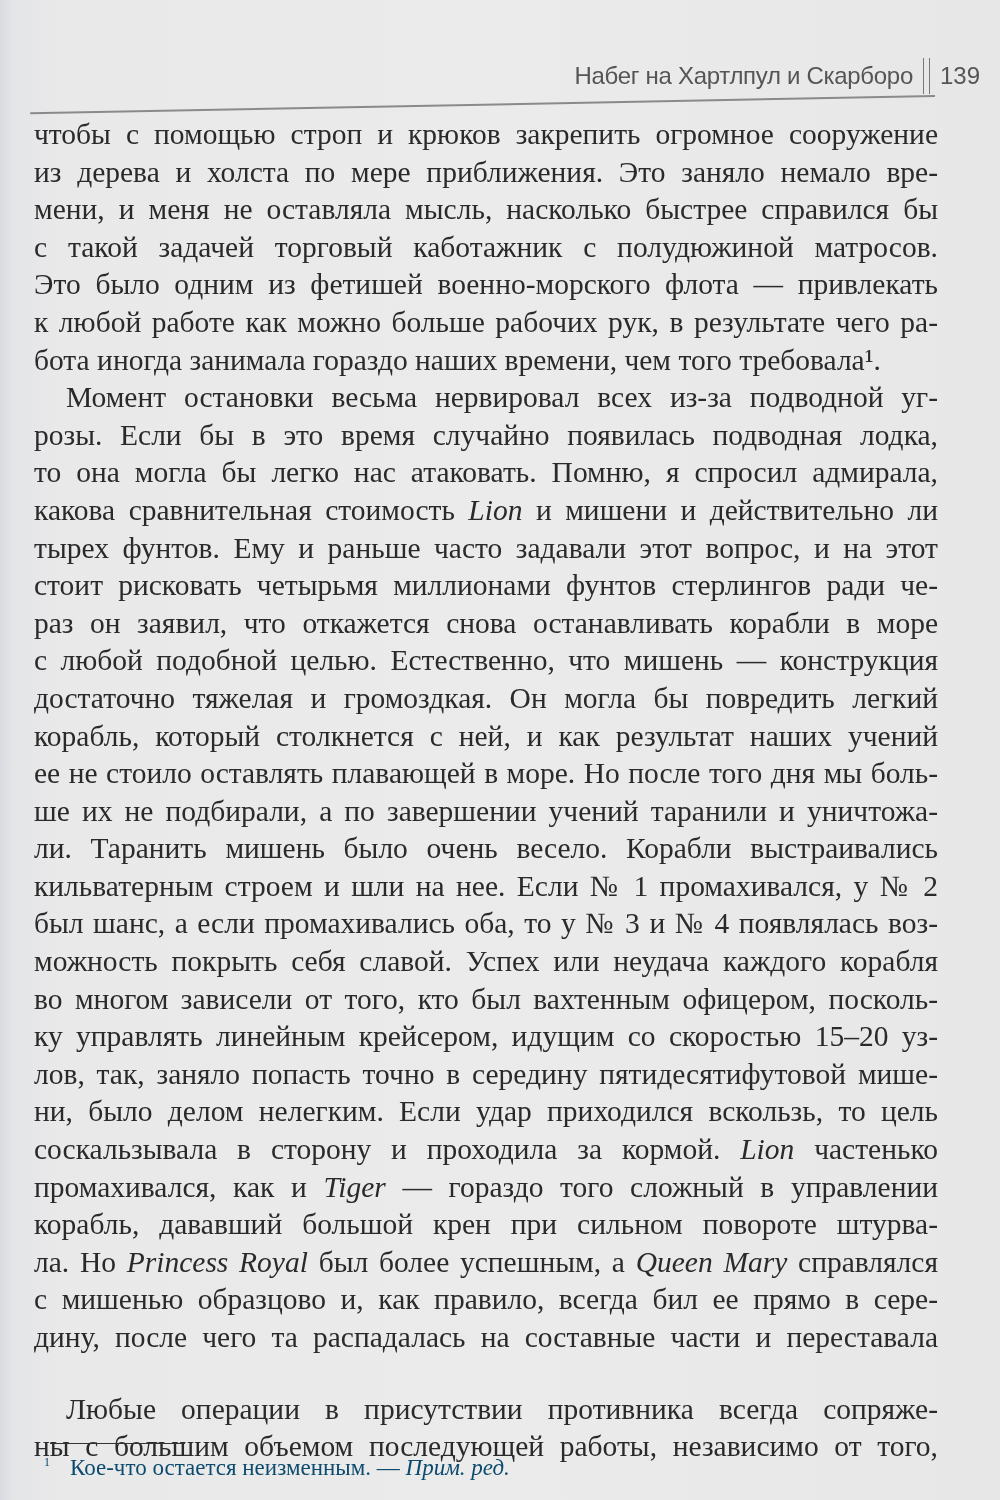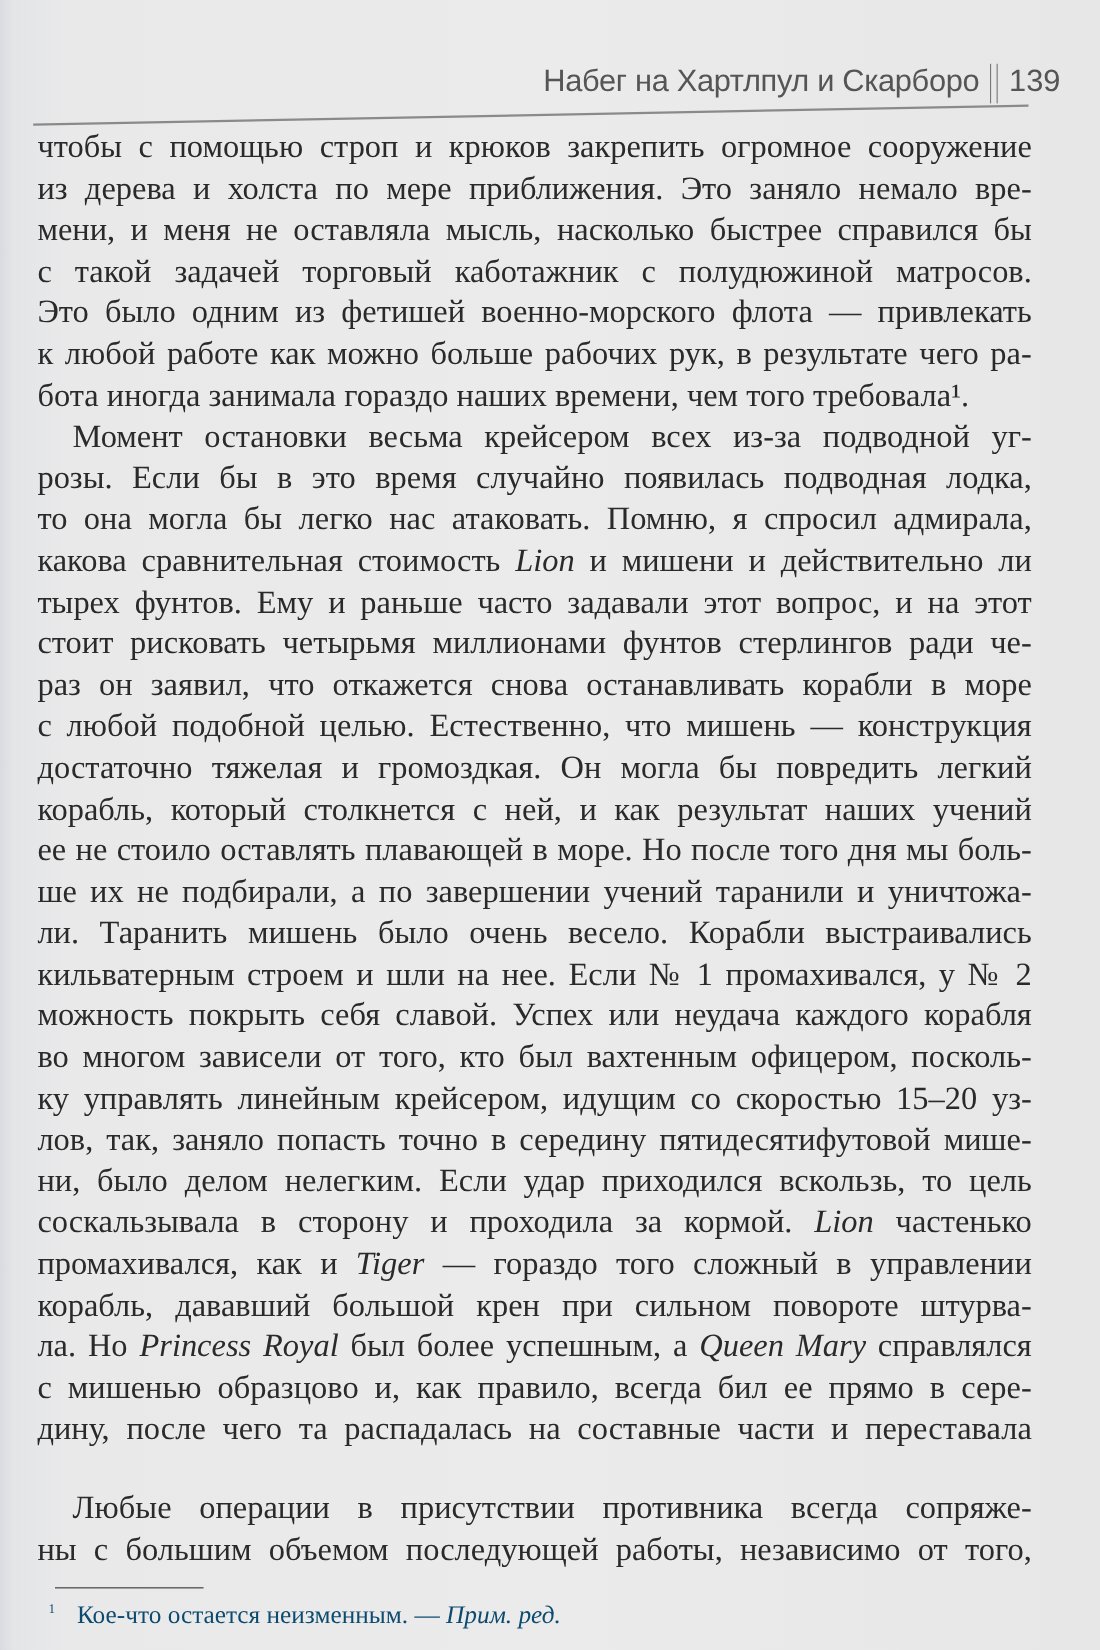--- a/index.html
+++ b/index.html
@@ -4,24 +4,24 @@
 <style>
   html, body { margin: 0; padding: 0; }
   body {
     width: 1000px; height: 1500px; overflow: hidden;
     background: linear-gradient(90deg, #d9dbe0 0px, #e4e5e7 12px, #e9e9ea 60px, #ebebeb 500px, #e7e7e7 1000px);
     position: relative;
     font-family: "Liberation Serif", serif;
     color: #2a2a2a;
   }
   .running-head {
-    position: absolute; top: 58px; right: 36px;
+    position: absolute; top: 58px; right: 20px;
     display: flex; align-items: flex-end;
     font-family: "Liberation Sans", sans-serif;
-    font-size: 28px; color: #555;
+    font-size: 24px; color: #555;
   }
   .running-head .title { padding-right: 10px; letter-spacing: -0.3px; }
   .running-head .sep {
     width: 5px; height: 36px;
     border-left: 1.5px solid #777; border-right: 1.5px solid #777;
     margin-right: 10px; margin-bottom: -4px;
   }
   .head-rule {
     position: absolute; top: 95px; left: 30px; width: 905px; height: 0;
     border-top: 2px solid #8a8a8a;
@@ -63,34 +63,35 @@
     <div>
       <div class="line"><span>чтобы с помощью строп и крюков закрепить огромное сооружение</span></div>
       <div class="line"><span>из дерева и холста по мере приближения. Это заняло немало вре-</span></div>
       <div class="line"><span>мени, и меня не оставляла мысль, насколько быстрее справился бы</span></div>
       <div class="line"><span>с такой задачей торговый каботажник с полудюжиной матросов.</span></div>
       <div class="line"><span>Это было одним из фетишей военно-морского флота — привлекать</span></div>
       <div class="line"><span>к любой работе как можно больше рабочих рук, в результате чего ра-</span></div>
       <div class="line last"><span>бота иногда занимала гораздо наших времени, чем того требовала¹.</span></div>
     </div>
     <div>
-      <div class="line indent"><span>Момент остановки весьма крейсером всех из-за подводной уг-</span></div>
+      <div class="line indent"><span>Момент остановки весьма нервировал всех из-за подводной уг-</span></div>
       <div class="line"><span>розы. Если бы в это время случайно появилась подводная лодка,</span></div>
       <div class="line"><span>то она могла бы легко нас атаковать. Помню, я спросил адмирала,</span></div>
       <div class="line"><span>какова сравнительная стоимость </span><i>Lion</i><span> и мишени и действительно ли</span></div>
       <div class="line"><span>тырех фунтов. Ему и раньше часто задавали этот вопрос, и на этот</span></div>
       <div class="line"><span>стоит рисковать четырьмя миллионами фунтов стерлингов ради че-</span></div>
       <div class="line"><span>раз он заявил, что откажется снова останавливать корабли в море</span></div>
       <div class="line"><span>с любой подобной целью. Естественно, что мишень — конструкция</span></div>
       <div class="line"><span>достаточно тяжелая и громоздкая. Он могла бы повредить легкий</span></div>
       <div class="line"><span>корабль, который столкнется с ней, и как результат наших учений</span></div>
       <div class="line"><span>ее не стоило оставлять плавающей в море. Но после того дня мы боль-</span></div>
       <div class="line"><span>ше их не подбирали, а по завершении учений таранили и уничтожа-</span></div>
       <div class="line"><span>ли. Таранить мишень было очень весело. Корабли выстраивались</span></div>
       <div class="line"><span>кильватерным строем и шли на нее. Если № 1 промахивался, у № 2</span></div>
+      <div class="line"><span>был шанс, а если промахивались оба, то у № 3 и № 4 появлялась воз-</span></div>
       <div class="line"><span>можность покрыть себя славой. Успех или неудача каждого корабля</span></div>
       <div class="line"><span>во многом зависели от того, кто был вахтенным офицером, посколь-</span></div>
       <div class="line"><span>ку управлять линейным крейсером, идущим со скоростью 15–20 уз-</span></div>
       <div class="line"><span>лов, так, заняло попасть точно в середину пятидесятифутовой мише-</span></div>
       <div class="line"><span>ни, было делом нелегким. Если удар приходился вскользь, то цель</span></div>
       <div class="line"><span>соскальзывала в сторону и проходила за кормой. </span><i>Lion</i><span> частенько</span></div>
       <div class="line"><span>промахивался, как и </span><i>Tiger</i><span> — гораздо того сложный в управлении</span></div>
       <div class="line"><span>корабль, дававший большой крен при сильном повороте штурва-</span></div>
       <div class="line"><span>ла. Но </span><i>Princess Royal</i><span> был более успешным, а </span><i>Queen Mary</i><span> справлялся</span></div>
       <div class="line"><span>с мишенью образцово и, как правило, всегда бил ее прямо в сере-</span></div>

